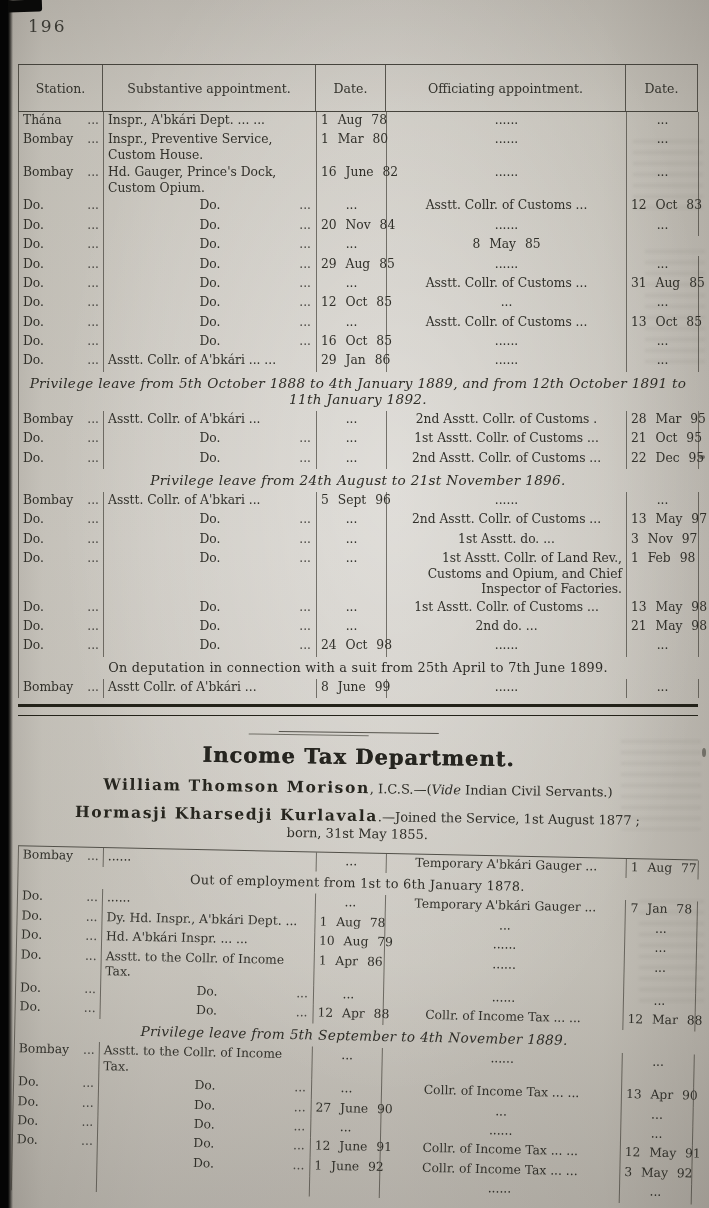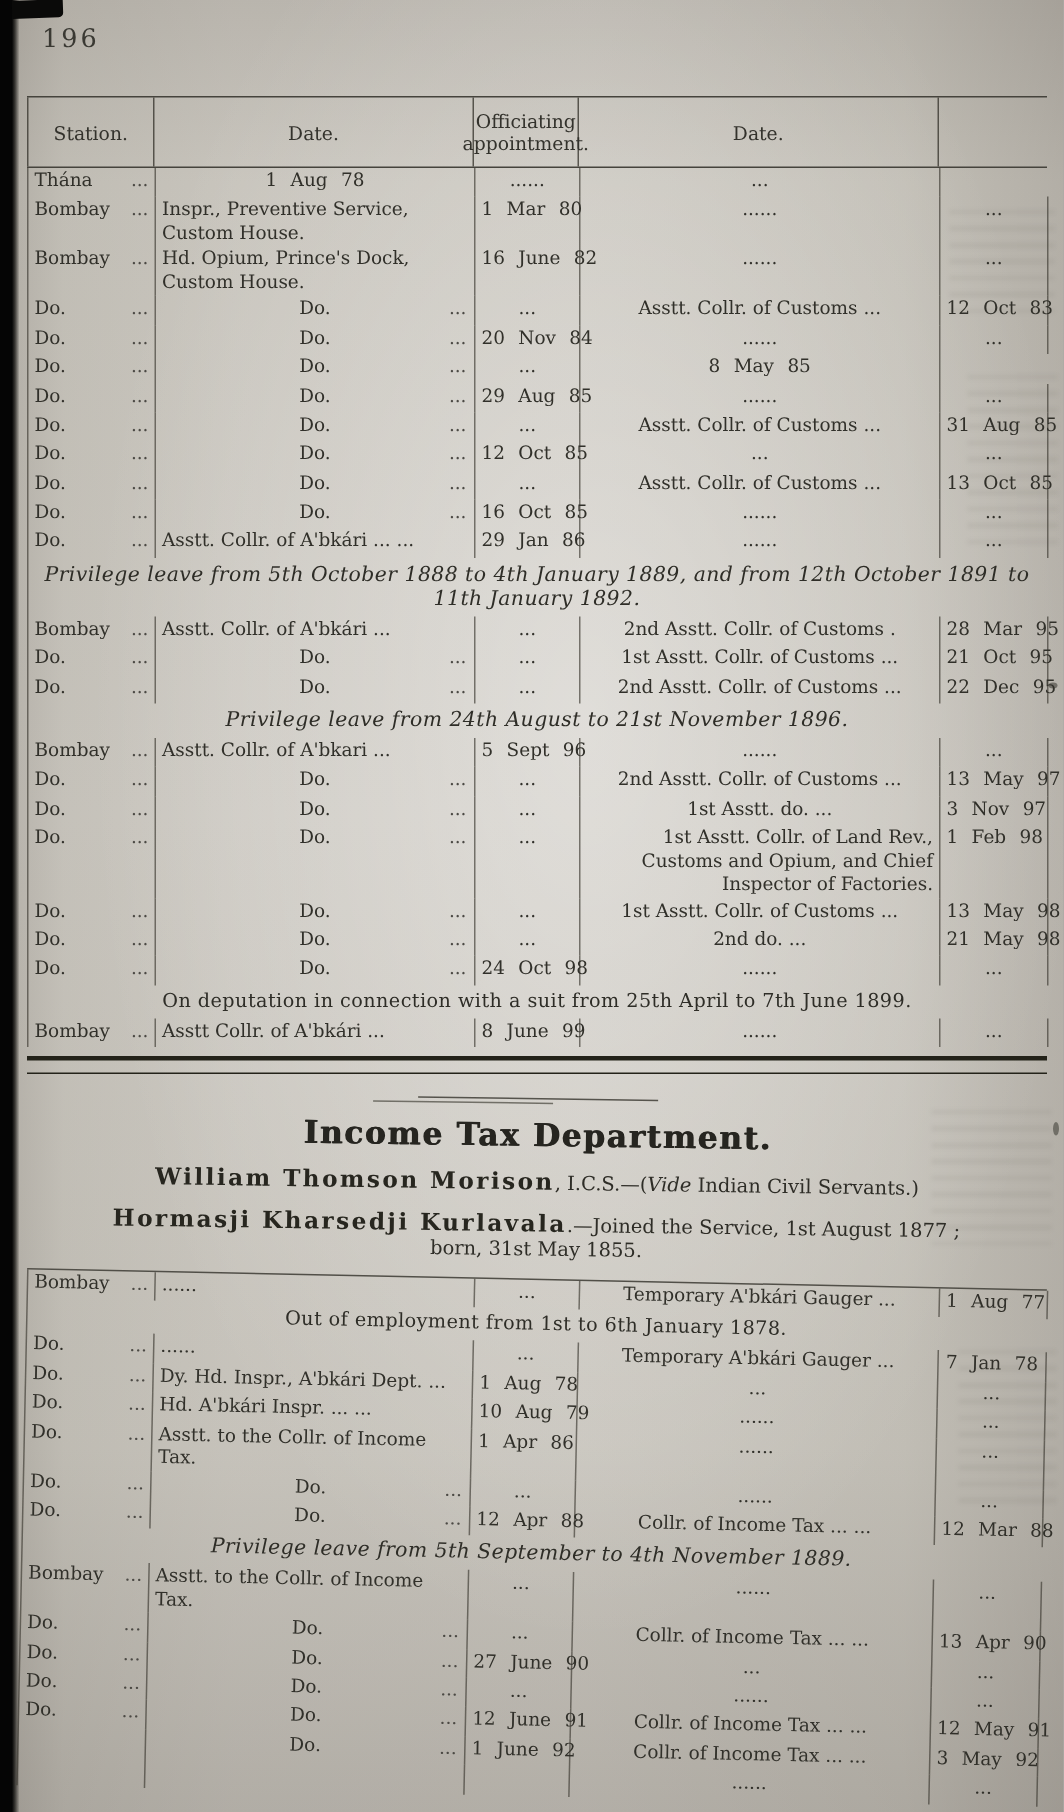--- a/index.html
+++ b/index.html
@@ -83,50 +83,52 @@
   <div class="speck" style="right:4px;top:455px;width:6px;height:4px;"></div>
   <div class="speck" style="right:3px;top:748px;width:4px;height:9px;"></div>
 
   <div class="page-number">196</div>
 
   <div class="sheet">
 
     <div>
       <div class="thead" id="t1head">
           <div class="hcell">Station.</div>
+          <div class="hcell">Substantive appointment.</div>
           <div class="hcell">Date.</div>
           <div class="hcell">Officiating appointment.</div>
           <div class="hcell">Date.</div>
         </div>
       <div class="tbody" id="t1body">
           <div class="trow">
             <div class="cell c0 flexsb">
               <span>Thána</span>
               <span class="ldr">...</span>
             </div>
+            <div class="cell c1">Inspr., A'bkári Dept. ... ...</div>
             <div class="cell c2">1 Aug 78</div>
             <div class="cell c3">......</div>
             <div class="cell c4">...</div>
           </div>
           <div class="trow">
             <div class="cell c0 flexsb">
               <span>Bombay</span>
               <span class="ldr">...</span>
             </div>
             <div class="cell c1">Inspr., Preventive Service, Custom House.</div>
             <div class="cell c2">1 Mar 80</div>
             <div class="cell c3">......</div>
             <div class="cell c4">...</div>
           </div>
           <div class="trow">
             <div class="cell c0 flexsb">
               <span>Bombay</span>
               <span class="ldr">...</span>
             </div>
-            <div class="cell c1">Hd. Opium, Prince's Dock, Custom House.</div>
+            <div class="cell c1">Hd. Gauger, Prince's Dock, Custom Opium.</div>
             <div class="cell c2">16 June 82</div>
             <div class="cell c3">......</div>
             <div class="cell c4">...</div>
           </div>
           <div class="trow">
             <div class="cell c0 flexsb">
               <span>Do.</span>
               <span class="ldr">...</span>
             </div>
             <div class="cell c1 doCell">Do.</div>

